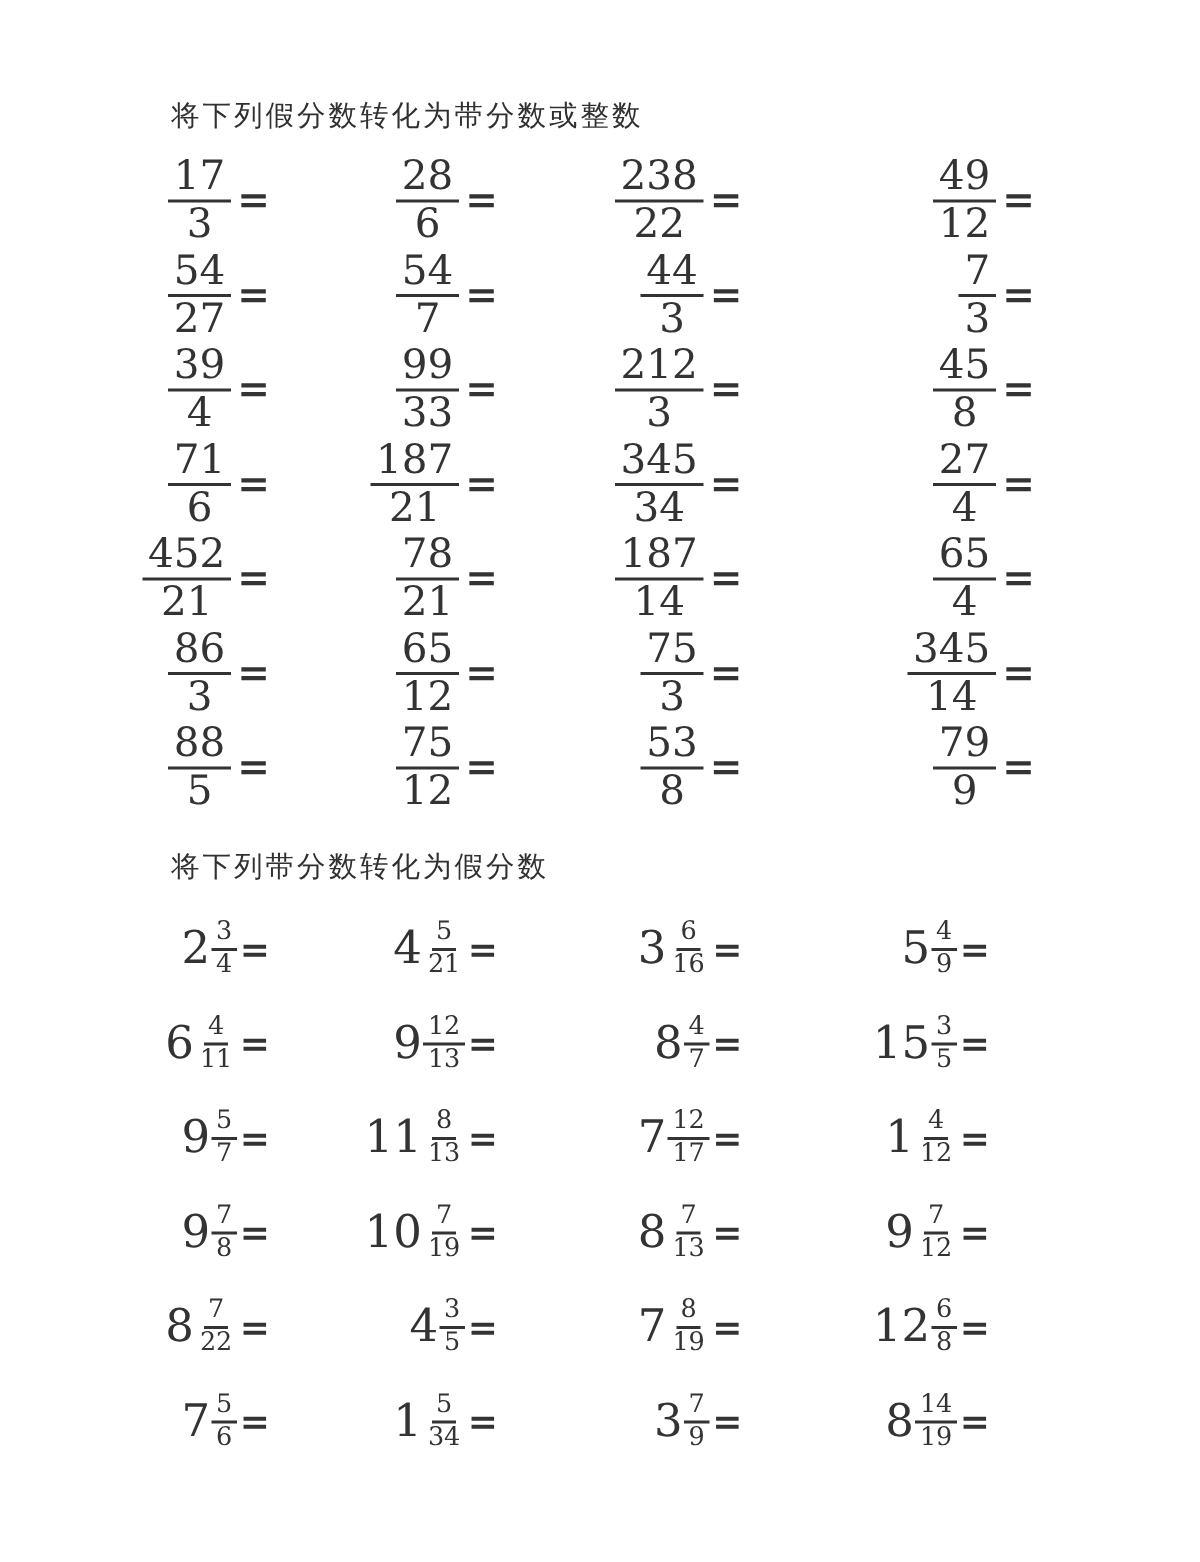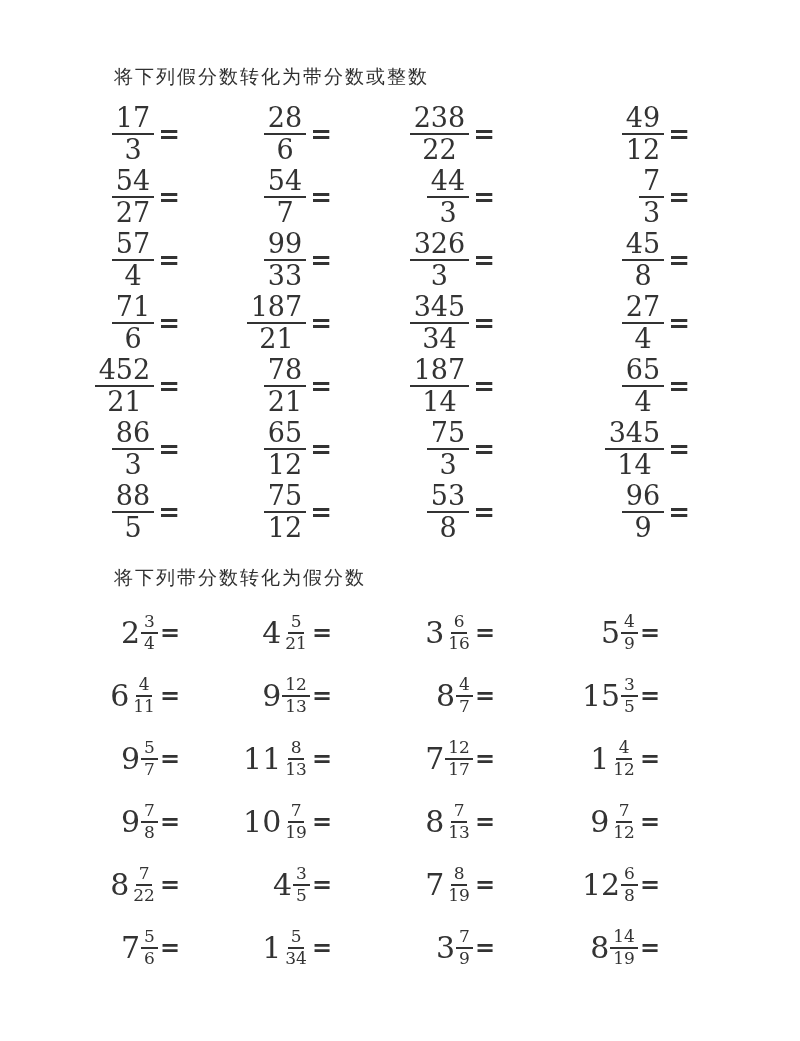--- a/index.html
+++ b/index.html
@@ -151,35 +151,35 @@
       </div>
       <div class="cell">
         <span class="frac">
           <span class="num">7</span>
           <span class="den">3</span>
         </span>
         <span class="eq">=</span>
       </div>
       <div class="cell">
         <span class="frac">
-          <span class="num">57</span>
+          <span class="num">39</span>
           <span class="den">4</span>
         </span>
         <span class="eq">=</span>
       </div>
       <div class="cell">
         <span class="frac">
           <span class="num">99</span>
           <span class="den">33</span>
         </span>
         <span class="eq">=</span>
       </div>
       <div class="cell">
         <span class="frac">
-          <span class="num">326</span>
+          <span class="num">212</span>
           <span class="den">3</span>
         </span>
         <span class="eq">=</span>
       </div>
       <div class="cell">
         <span class="frac">
           <span class="num">45</span>
           <span class="den">8</span>
         </span>
         <span class="eq">=</span>
@@ -284,21 +284,21 @@
       </div>
       <div class="cell">
         <span class="frac">
           <span class="num">53</span>
           <span class="den">8</span>
         </span>
         <span class="eq">=</span>
       </div>
       <div class="cell">
         <span class="frac">
-          <span class="num">96</span>
+          <span class="num">79</span>
           <span class="den">9</span>
         </span>
         <span class="eq">=</span>
       </div>
     </div>
 
   <h2 class="section-title second">将下列带分数转化为假分数</h2>
   <div class="grid grid-mixed" id="grid-mixed">
       <div class="cell">
         <span class="whole">2</span>

